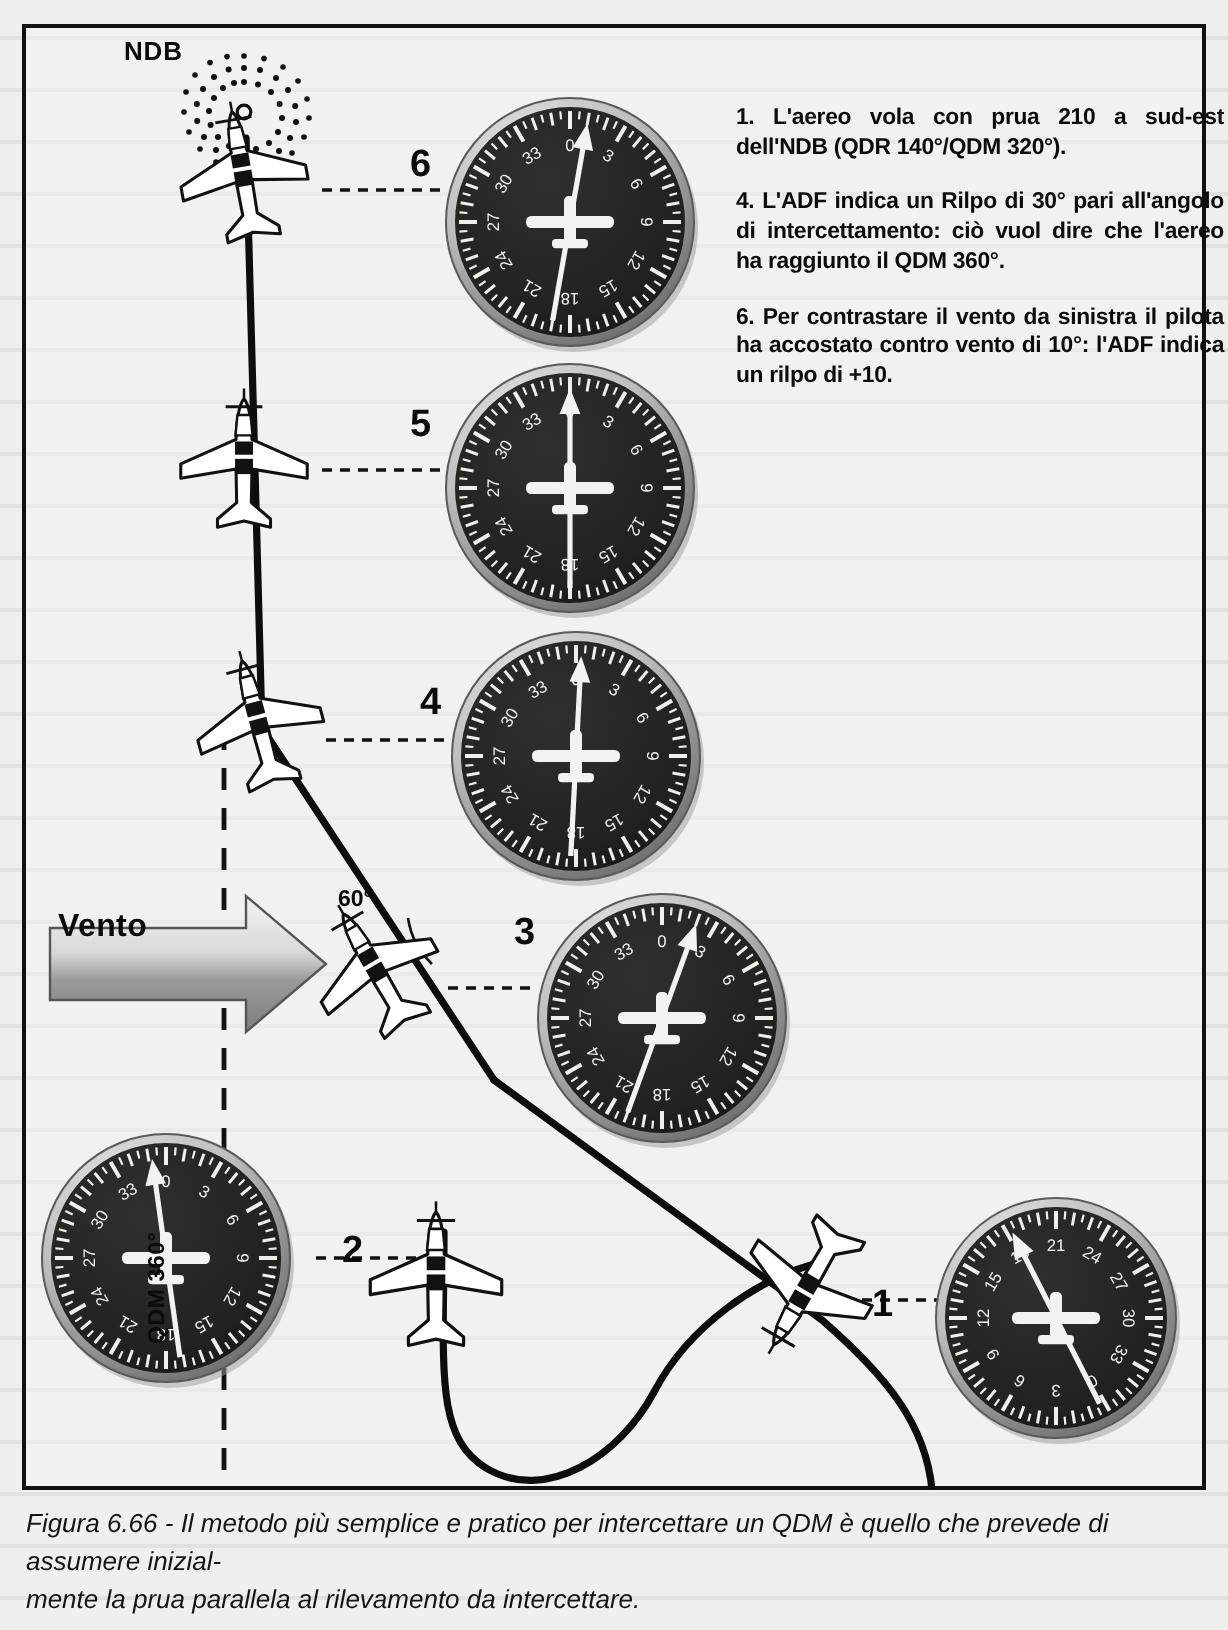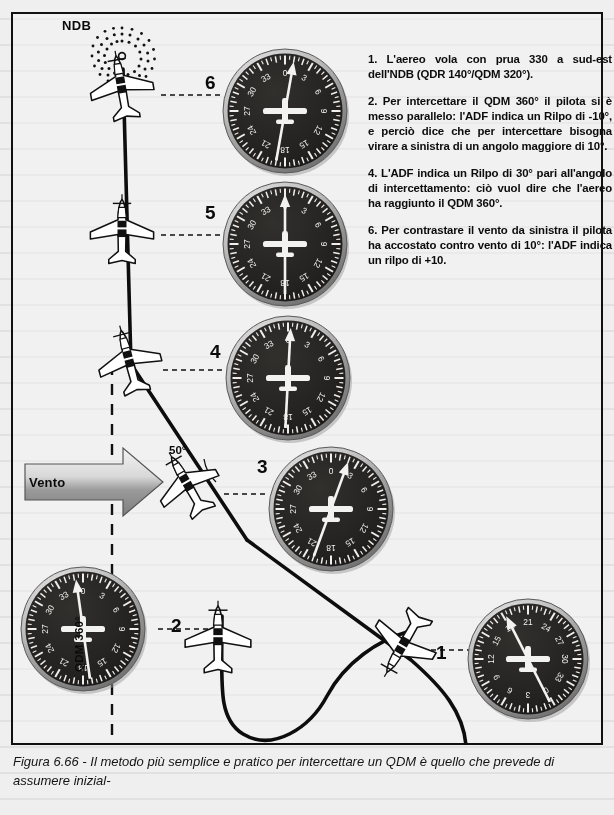--- a/index.html
+++ b/index.html
@@ -55,21 +55,21 @@
   .lbl-ndb{left:51px;top:6px;font-size:13px;letter-spacing:.4px;}
   .lbl-step{font-size:19px;font-weight:bold;}
   .lbl-6{left:194px;top:60px;}
   .lbl-5{left:194px;top:190px;}
   .lbl-4{left:199px;top:329px;}
   .lbl-3{left:246px;top:444px;}
   .lbl-2{left:160px;top:603px;}
   .lbl-1{left:425px;top:630px;}
   .lbl-30{left:158px;top:432px;font-size:11.5px;}
   .lbl-vento{
-    left:18px;top:463px;font-size:13px;letter-spacing:.2px;
+    left:18px;top:443px;font-size:16px;letter-spacing:.2px;
   }
   .lbl-qdm{
     left:62px;top:660px;font-size:11.5px;
     transform:rotate(-90deg);
     transform-origin:left top;
     letter-spacing:.3px;
   }
 
   
   .caption{
@@ -856,30 +856,30 @@
 
     <div class="lbl lbl-ndb">NDB</div>
 
     <div class="lbl lbl-step lbl-6">6</div>
     <div class="lbl lbl-step lbl-5">5</div>
     <div class="lbl lbl-step lbl-4">4</div>
     <div class="lbl lbl-step lbl-3">3</div>
     <div class="lbl lbl-step lbl-2">2</div>
     <div class="lbl lbl-step lbl-1">1</div>
 
-    <div class="lbl lbl-30">50°</div>
+    <div class="lbl lbl-30">60°</div>
     <div class="lbl lbl-vento">Vento</div>
     <div class="lbl lbl-qdm">QDM 360°</div>
 
     <div class="textcol">
-      <p>1. L'aereo vola con prua 330 a sud-est dell'NDB (QDR 140°/QDM 320°).</p>
-      <p>2. Per intercettare il QDM 360° il pilota si è messo parallelo: l'ADF indica un Rilpo di -10°, e perciò dice che per intercettare bisogna virare a sinistra di un angolo maggiore di 10°.</p>
+      <p>1. L'aereo vola con prua 210 a sud-est dell'NDB (QDR 140°/QDM 320°).</p>
       <p>4. L'ADF indica un Rilpo di 30° pari all'angolo di intercettamento: ciò vuol dire che l'aereo ha raggiunto il QDM 360°.</p>
       <p>6. Per contrastare il vento da sinistra il pilota ha accostato contro vento di 10°: l'ADF indica un rilpo di +10.</p>
     </div>
 
   </div>
 
   <div class="caption">
     <span>Figura 6.66 - Il metodo più semplice e pratico per intercettare un QDM è quello che prevede di assumere inizial-</span>
+    <span>mente la prua parallela al rilevamento da intercettare.</span>
   </div>
 
 </div>
 
 </body></html>

